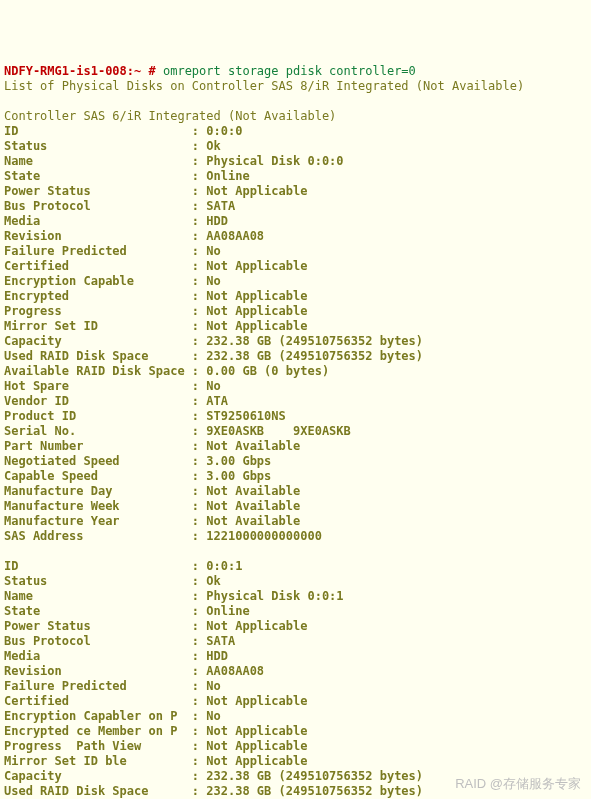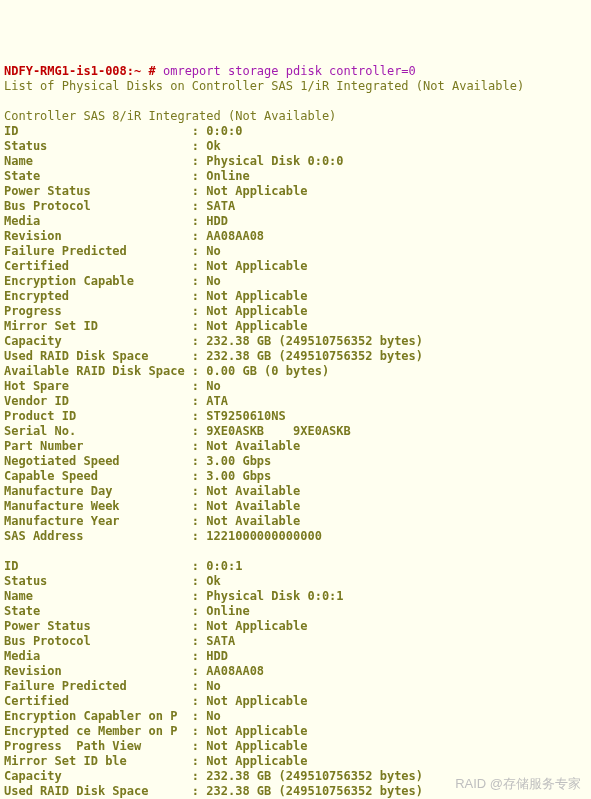--- a/index.html
+++ b/index.html
@@ -8,39 +8,39 @@
     background: #fffff0;
     font-family: "DejaVu Sans Mono", "Menlo", "Consolas", monospace;
     font-size: 12px;
     line-height: 15px;
     color: #7a7a20;
     width: 591px;
     box-sizing: border-box;
     white-space: pre;
   }
   .prompt { color: #c00000; font-weight: bold; }
-  .cmd { color: #a21caf; }
+  .cmd { color: #15803d; }
   .watermark {
     position: fixed;
     right: 10px;
     bottom: 8px;
     color: #bfbfbf;
     font-family: sans-serif;
     font-size: 13px;
     pointer-events: none;
   }
   .kv-row { display: block; font-weight: bold; }
 </style>
 </head>
 <body>
 
 
 
 <div id="term"><span class="prompt">NDFY-RMG1-is1-008:~ # </span><span class="cmd">omreport storage pdisk controller=0</span>
-<span>List of Physical Disks on Controller SAS 1/iR Integrated (Not Available)</span>
+<span>List of Physical Disks on Controller SAS 8/iR Integrated (Not Available)</span>
 
-<span>Controller SAS 8/iR Integrated (Not Available)</span>
+<span>Controller SAS 6/iR Integrated (Not Available)</span>
 <span class="kv-row"><span>ID                        </span><span>: </span><span>0:0:0</span></span><span class="kv-row"><span>Status                    </span><span>: </span><span>Ok</span></span><span class="kv-row"><span>Name                      </span><span>: </span><span>Physical Disk 0:0:0</span></span><span class="kv-row"><span>State                     </span><span>: </span><span>Online</span></span><span class="kv-row"><span>Power Status              </span><span>: </span><span>Not Applicable</span></span><span class="kv-row"><span>Bus Protocol              </span><span>: </span><span>SATA</span></span><span class="kv-row"><span>Media                     </span><span>: </span><span>HDD</span></span><span class="kv-row"><span>Revision                  </span><span>: </span><span>AA08AA08</span></span><span class="kv-row"><span>Failure Predicted         </span><span>: </span><span>No</span></span><span class="kv-row"><span>Certified                 </span><span>: </span><span>Not Applicable</span></span><span class="kv-row"><span>Encryption Capable        </span><span>: </span><span>No</span></span><span class="kv-row"><span>Encrypted                 </span><span>: </span><span>Not Applicable</span></span><span class="kv-row"><span>Progress                  </span><span>: </span><span>Not Applicable</span></span><span class="kv-row"><span>Mirror Set ID             </span><span>: </span><span>Not Applicable</span></span><span class="kv-row"><span>Capacity                  </span><span>: </span><span>232.38 GB (249510756352 bytes)</span></span><span class="kv-row"><span>Used RAID Disk Space      </span><span>: </span><span>232.38 GB (249510756352 bytes)</span></span><span class="kv-row"><span>Available RAID Disk Space </span><span>: </span><span>0.00 GB (0 bytes)</span></span><span class="kv-row"><span>Hot Spare                 </span><span>: </span><span>No</span></span><span class="kv-row"><span>Vendor ID                 </span><span>: </span><span>ATA</span></span><span class="kv-row"><span>Product ID                </span><span>: </span><span>ST9250610NS</span></span><span class="kv-row"><span>Serial No.                </span><span>: </span><span>9XE0ASKB    9XE0ASKB</span></span><span class="kv-row"><span>Part Number               </span><span>: </span><span>Not Available</span></span><span class="kv-row"><span>Negotiated Speed          </span><span>: </span><span>3.00 Gbps</span></span><span class="kv-row"><span>Capable Speed             </span><span>: </span><span>3.00 Gbps</span></span><span class="kv-row"><span>Manufacture Day           </span><span>: </span><span>Not Available</span></span><span class="kv-row"><span>Manufacture Week          </span><span>: </span><span>Not Available</span></span><span class="kv-row"><span>Manufacture Year          </span><span>: </span><span>Not Available</span></span><span class="kv-row"><span>SAS Address               </span><span>: </span><span>1221000000000000</span></span>
 <span class="kv-row"><span>ID                        </span><span>: </span><span>0:0:1</span></span><span class="kv-row"><span>Status                    </span><span>: </span><span>Ok</span></span><span class="kv-row"><span>Name                      </span><span>: </span><span>Physical Disk 0:0:1</span></span><span class="kv-row"><span>State                     </span><span>: </span><span>Online</span></span><span class="kv-row"><span>Power Status              </span><span>: </span><span>Not Applicable</span></span><span class="kv-row"><span>Bus Protocol              </span><span>: </span><span>SATA</span></span><span class="kv-row"><span>Media                     </span><span>: </span><span>HDD</span></span><span class="kv-row"><span>Revision                  </span><span>: </span><span>AA08AA08</span></span><span class="kv-row"><span>Failure Predicted         </span><span>: </span><span>No</span></span><span class="kv-row"><span>Certified                 </span><span>: </span><span>Not Applicable</span></span><span class="kv-row"><span>Encryption Capabler on P  </span><span>: </span><span>No</span></span><span class="kv-row"><span>Encrypted ce Member on P  </span><span>: </span><span>Not Applicable</span></span><span class="kv-row"><span>Progress  Path View       </span><span>: </span><span>Not Applicable</span></span><span class="kv-row"><span>Mirror Set ID ble         </span><span>: </span><span>Not Applicable</span></span><span class="kv-row"><span>Capacity                  </span><span>: </span><span>232.38 GB (249510756352 bytes)</span></span><span class="kv-row"><span>Used RAID Disk Space      </span><span>: </span><span>232.38 GB (249510756352 bytes)</span></span></div>
 <div class="watermark">RAID @存储服务专家</div>
 
 
 
 
 </body></html>

